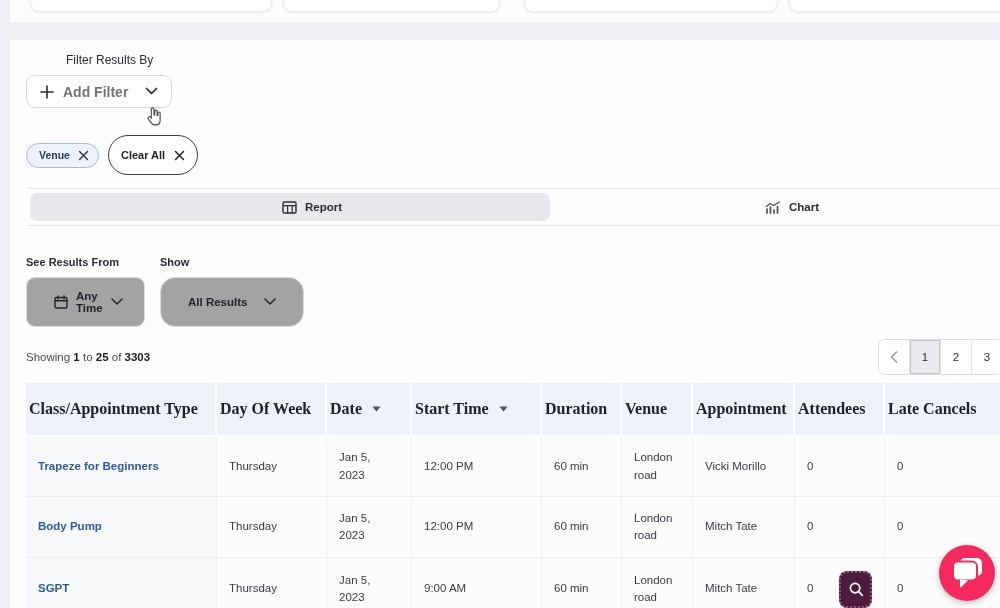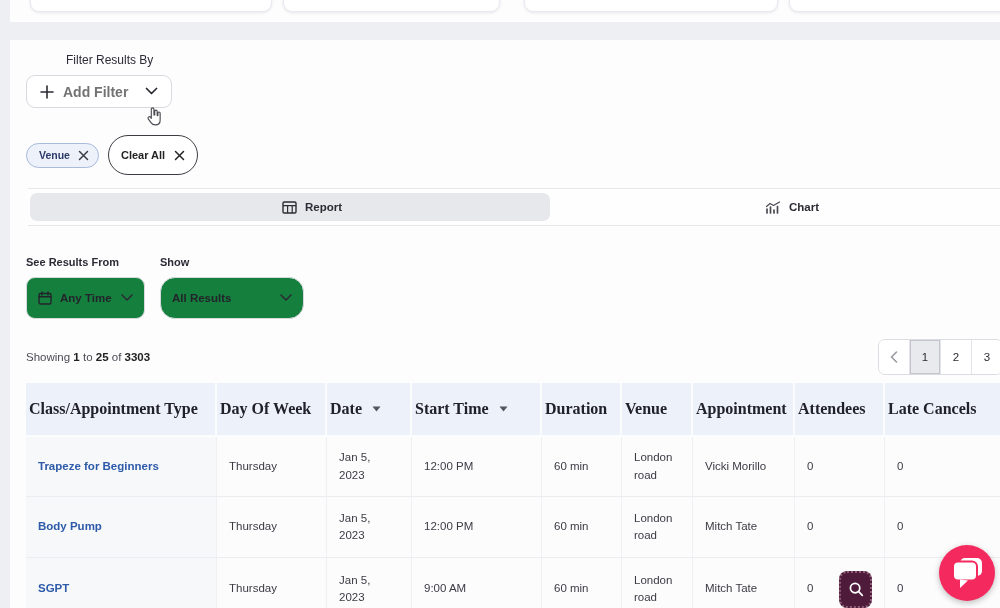--- a/index.html
+++ b/index.html
@@ -32,22 +32,22 @@
   .clear-all-chip{display:inline-flex;align-items:center;gap:9px;background:#fff;border:1.5px solid #3c3c43;
     border-radius:999px;padding:0 12px;height:40px;box-sizing:border-box;font-size:11px;font-weight:bold;color:#222;cursor:pointer;}
   
   .tab-bar{position:absolute;left:28px;top:188px;width:1004px;height:38px;box-sizing:border-box;
     background:#fefefe;border-top:1px solid #e7e7ec;border-bottom:1px solid #e7e7ec;display:flex;padding:4px 0;}
   .tab{flex:1;display:flex;align-items:center;justify-content:center;gap:8px;border-radius:7px;margin:0 2px;
     font-size:11.5px;font-weight:bold;color:#2c2c34;cursor:pointer;}
   .tab.selected{background:#e6e8ec;padding-left:44px;}
   
   .ctrl-label{position:absolute;font-size:11px;font-weight:bold;color:#2d2b36;top:256px;}
-  .dropdown{position:absolute;top:277px;height:42px;box-sizing:border-box;background:#15803d;border:1px solid #d9d9e0;
-    border-radius:9px;display:flex;align-items:center;gap:8px;padding:0 11px;cursor:pointer;}
+  .dropdown{position:absolute;top:277px;height:50px;box-sizing:border-box;background:#a3a3a3;border:1px solid #d9d9e0;
+    border-radius:9px;display:flex;align-items:center;gap:8px;padding:0 27px;cursor:pointer;}
   .dropdown .val{font-size:11.5px;font-weight:bold;color:#23232b;}
   .dropdown .chev{margin-left:auto;display:flex;}
   
   .showing{position:absolute;left:26px;top:351px;font-size:11.5px;color:#4c4c56;}
   .showing b{color:#222;}
   .pagination{position:absolute;left:878px;top:339px;display:flex;background:#fff;border:1px solid #dcdce3;
     border-radius:7px;overflow:hidden;height:36px;box-sizing:border-box;}
   .page-btn{width:30px;display:flex;align-items:center;justify-content:center;font-size:11.5px;color:#2b2b33;
     border-left:1px solid #e3e3e9;cursor:pointer;background:#fff;}
   .page-btn:first-child{border-left:none;}

